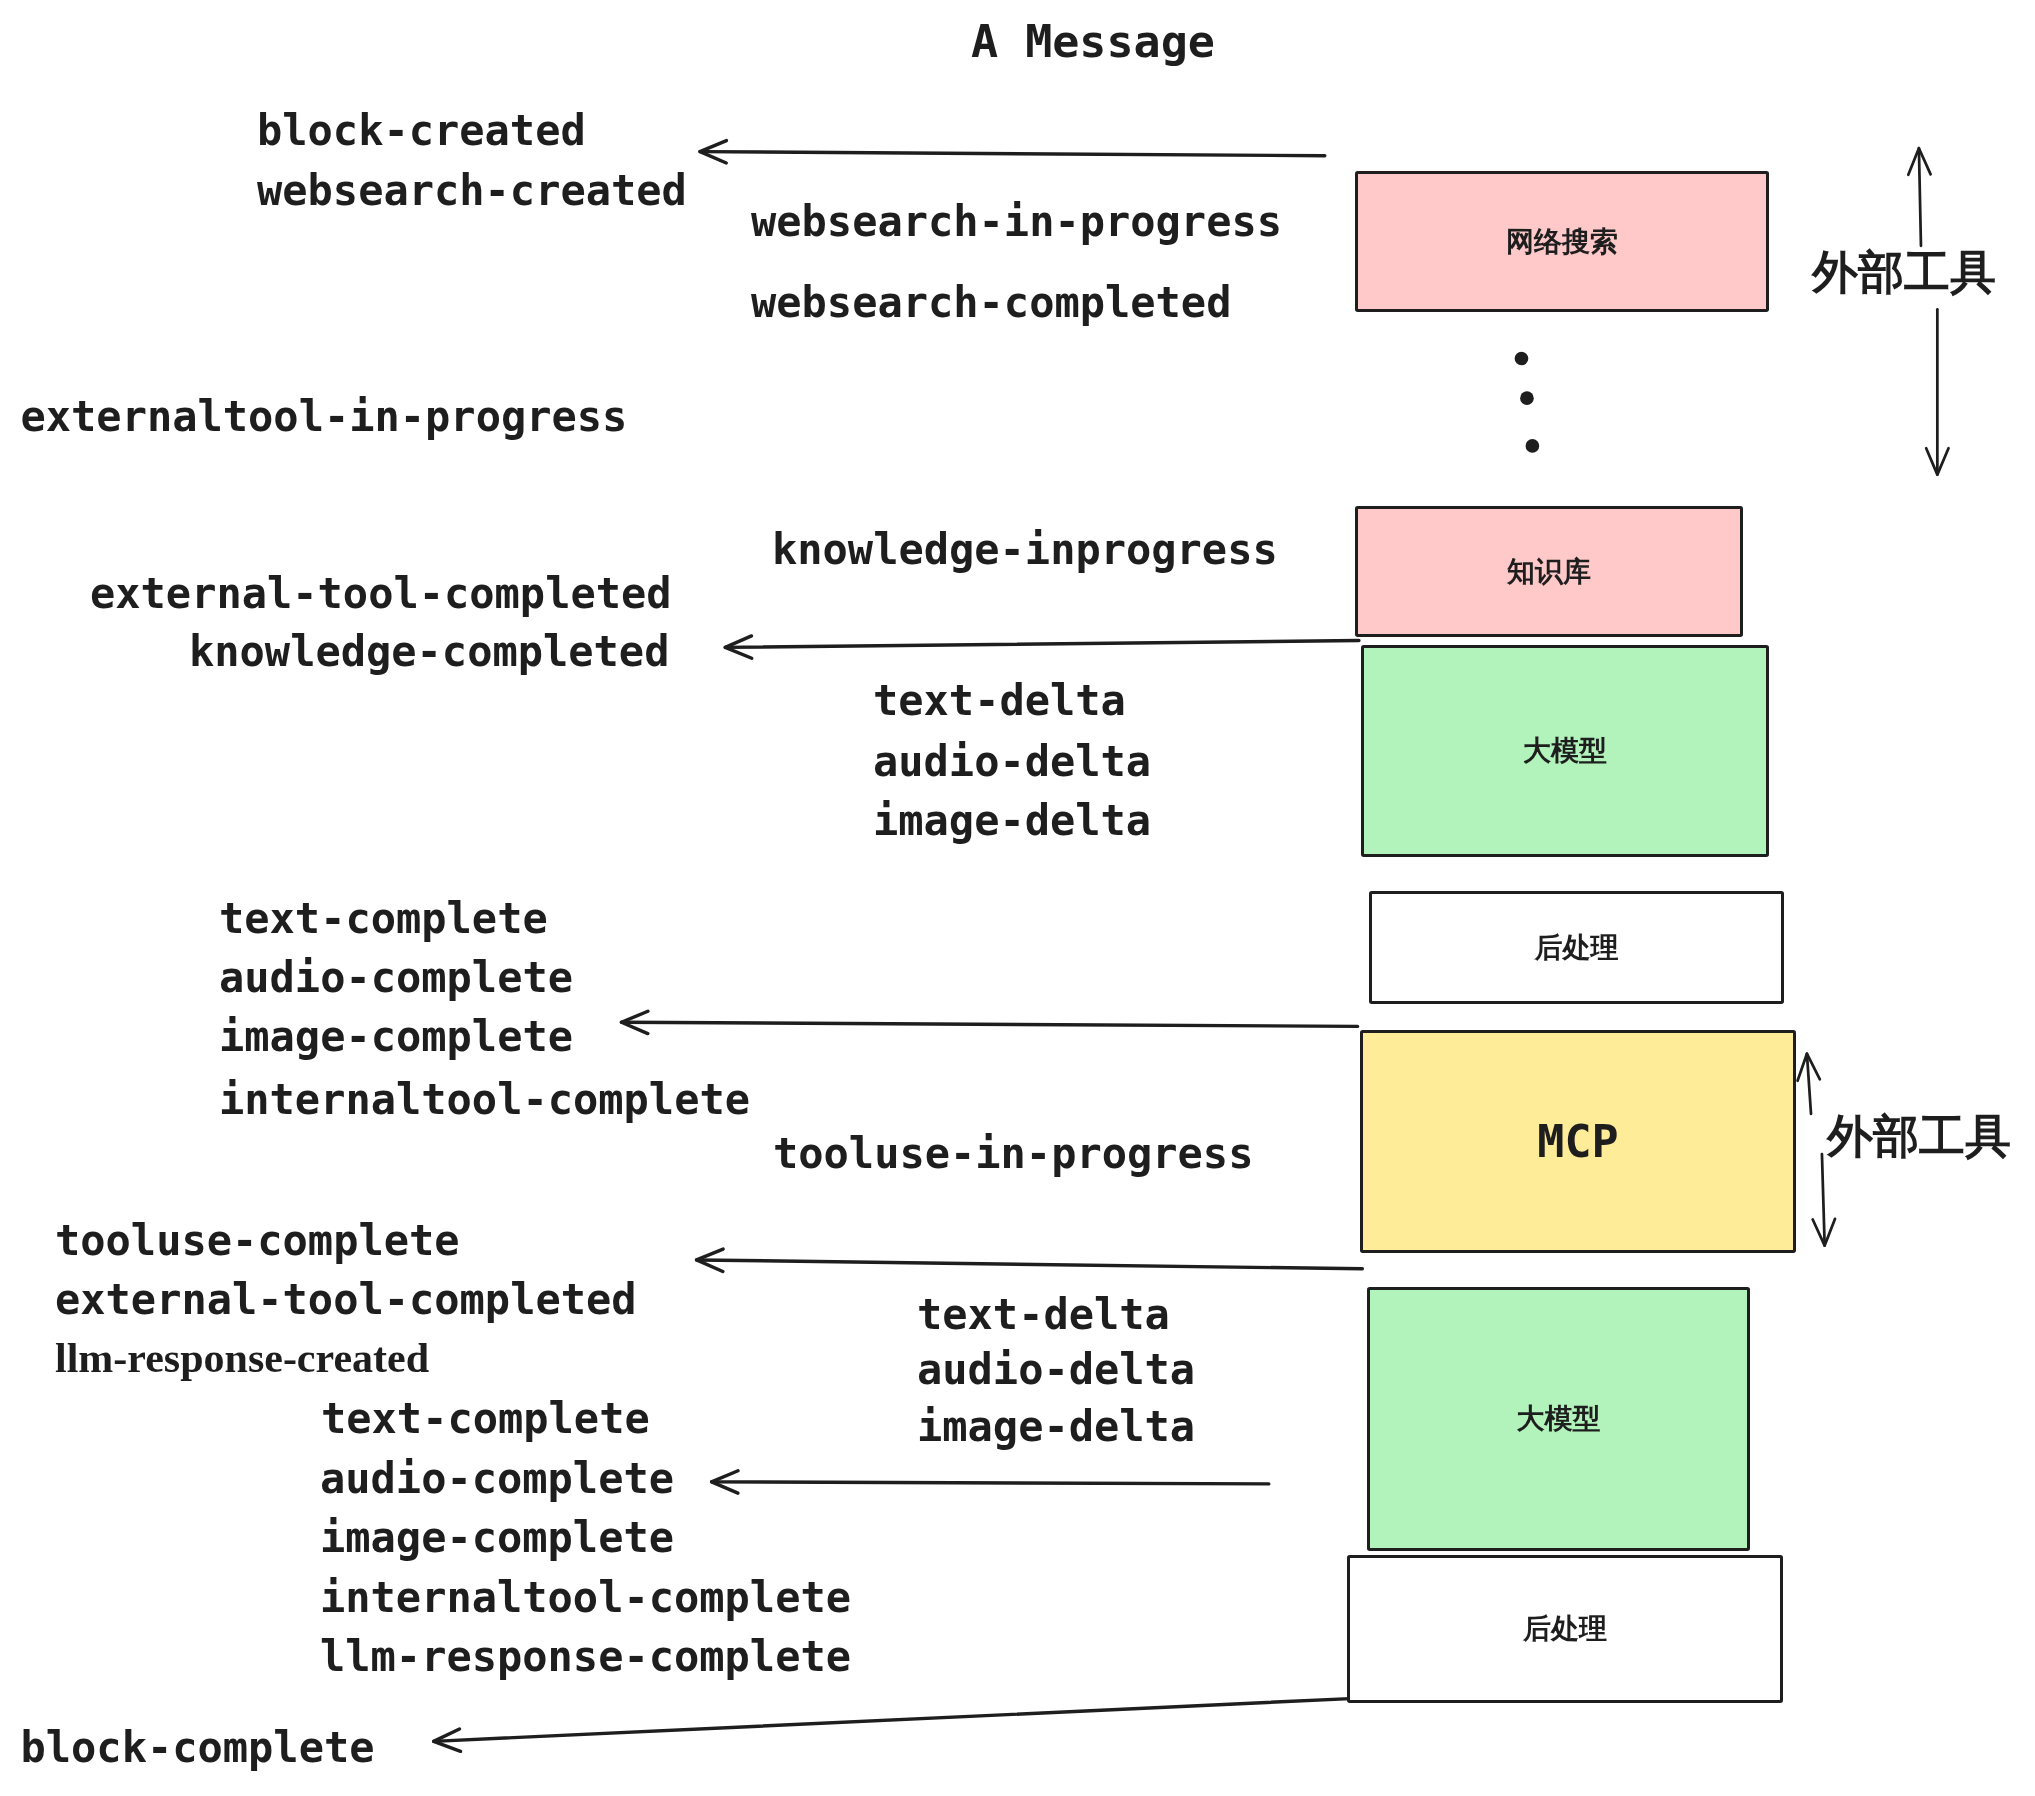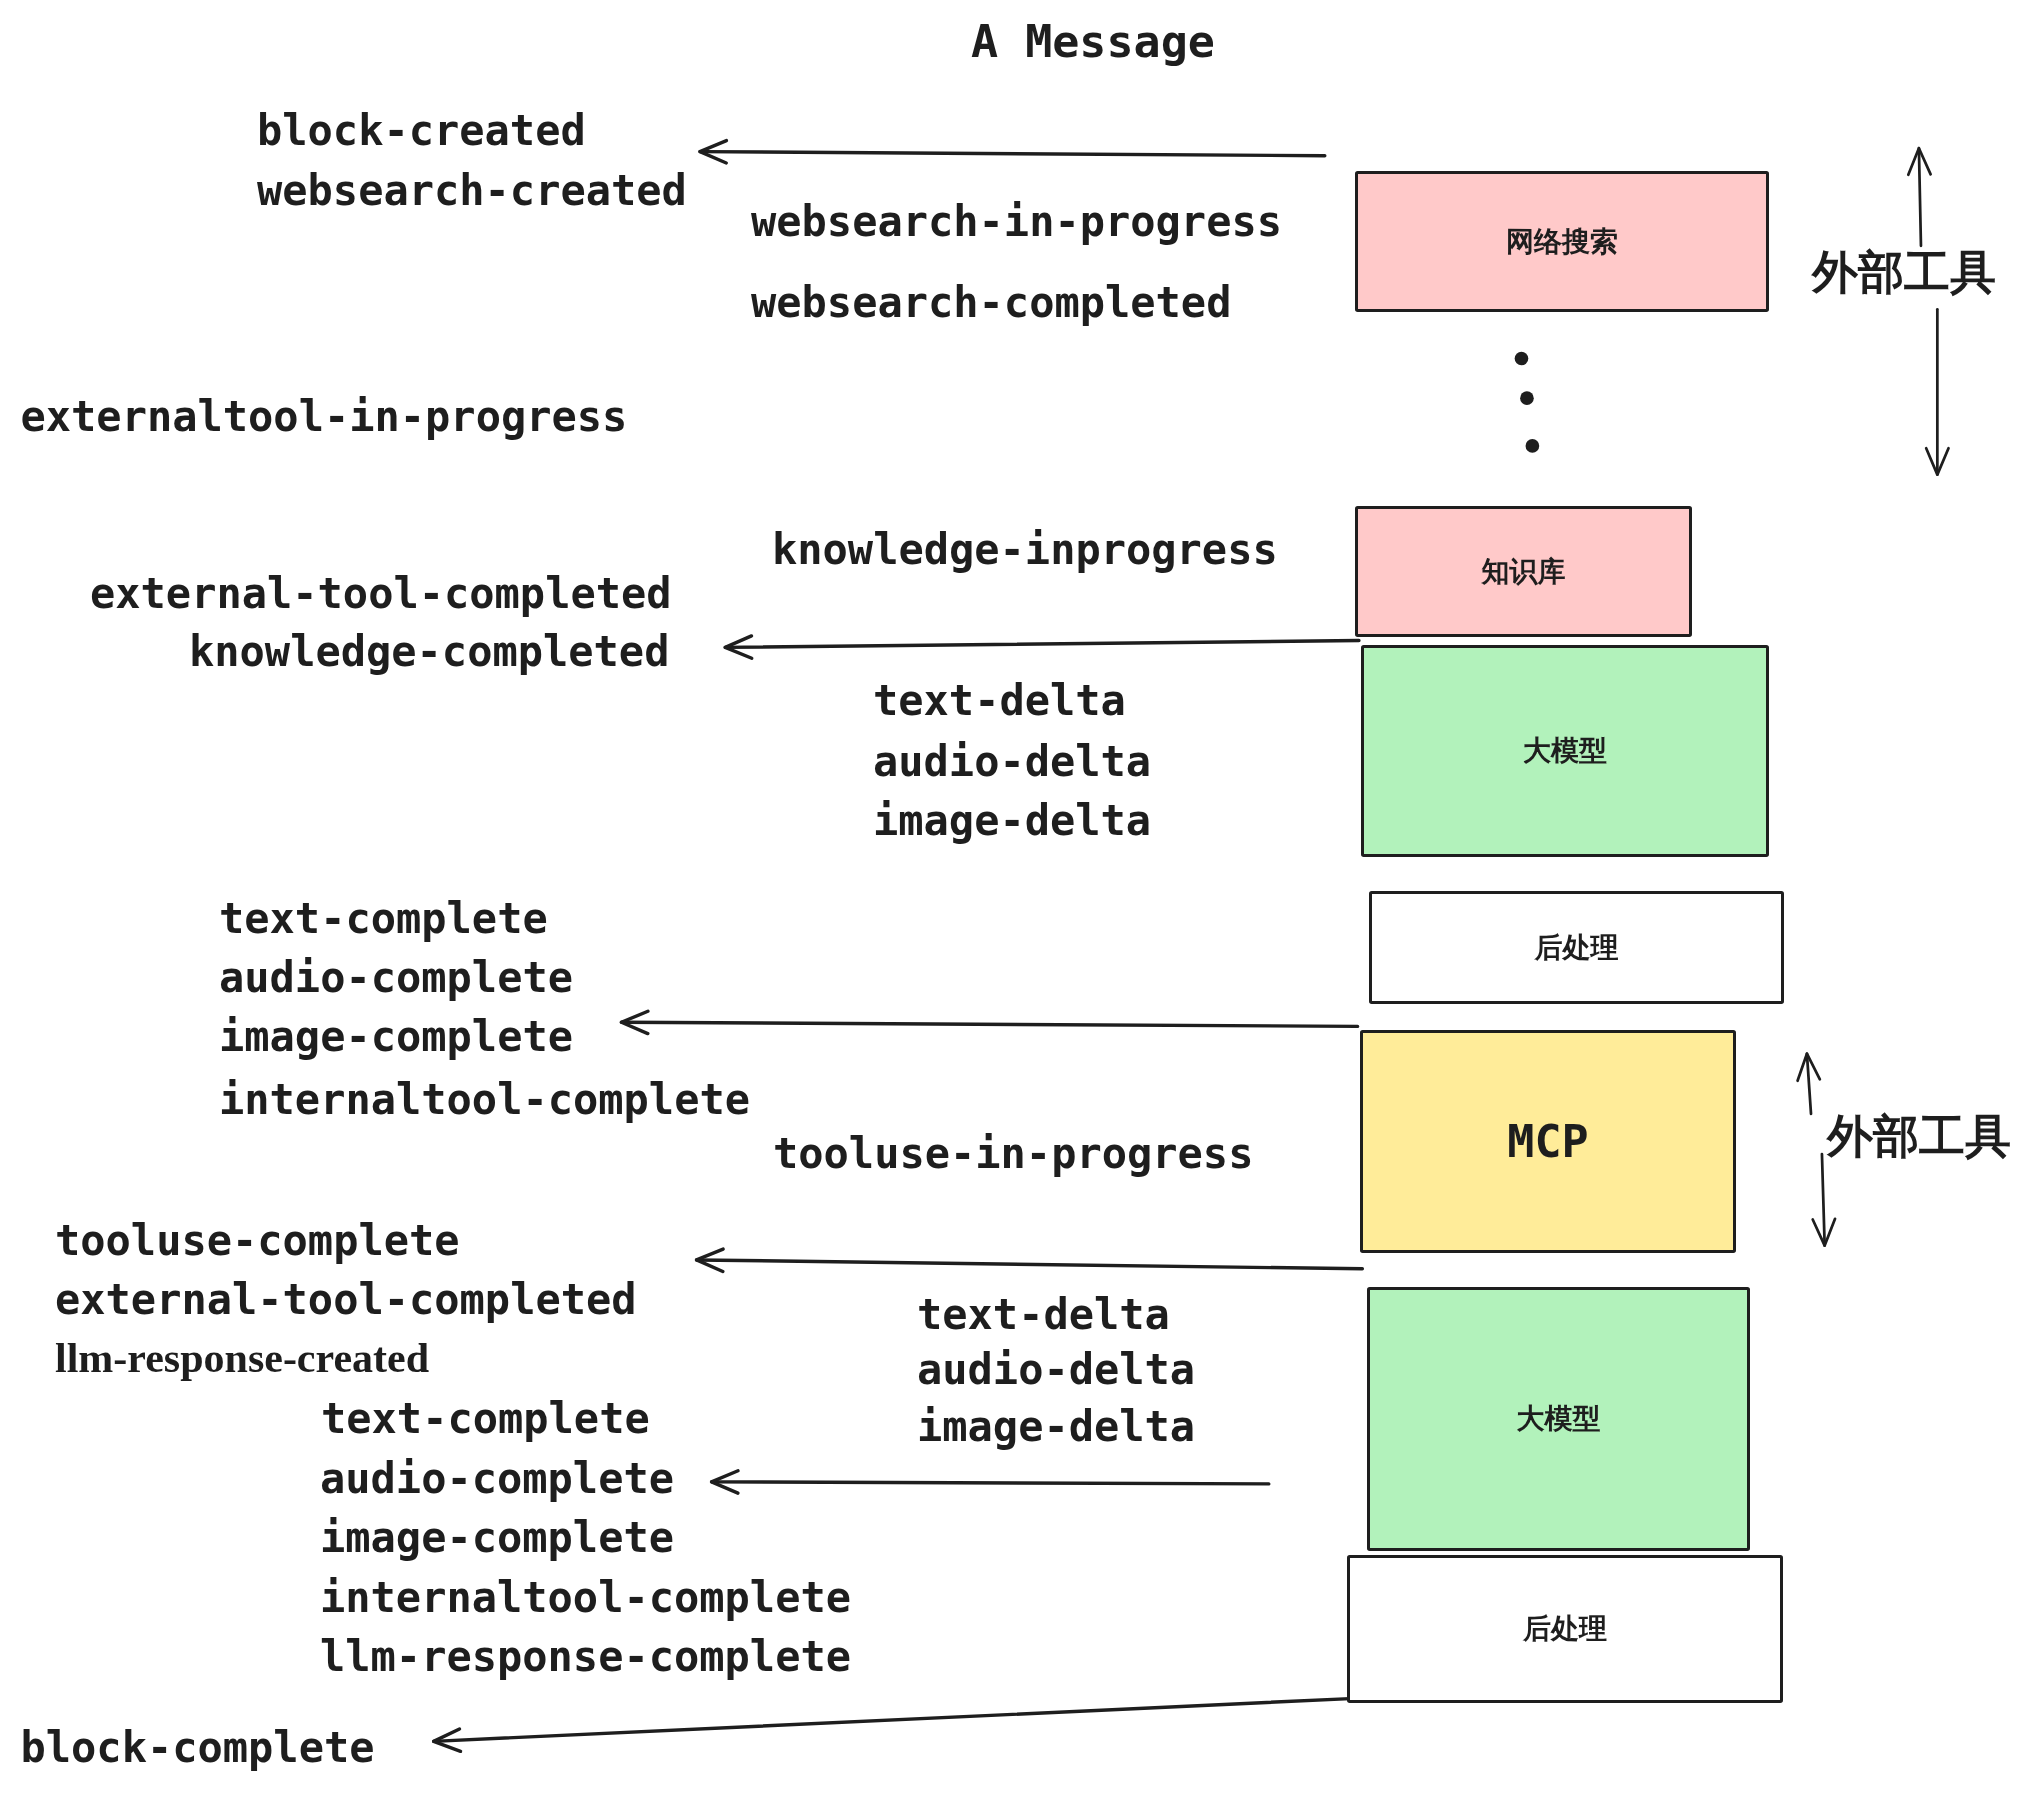--- a/index.html
+++ b/index.html
@@ -97,30 +97,30 @@
       </g>
       <g>
         <line x1="2668" y1="1690" x2="2672" y2="1824" stroke="#1e1e1e" stroke-width="4" stroke-linecap="round"></line>
         <polyline points="2687.1940393930927,1784.8446534056823 2672,1824 2654.4974628165373,1785.8206706169228" fill="none" stroke="#1e1e1e" stroke-width="4" stroke-linecap="round" stroke-linejoin="round"></polyline>
       </g>
     </svg>
   <div id="boxes">
       <div class="box" style="left: 1355px; top: 171px; width: 414px; height: 141px; background: rgb(255, 201, 201); border-color: rgb(30, 30, 30);">
         <span class="box-label">网络搜索</span>
       </div>
-      <div class="box" style="left: 1355px; top: 506px; width: 337px; height: 131px; background: rgb(255, 201, 201); border-color: rgb(30, 30, 30);">
+      <div class="box" style="left: 1355px; top: 506px; width: 388px; height: 131px; background: rgb(255, 201, 201); border-color: rgb(30, 30, 30);">
         <span class="box-label">知识库</span>
       </div>
       <div class="box" style="left: 1361px; top: 645px; width: 408px; height: 212px; background: rgb(178, 242, 187); border-color: rgb(30, 30, 30);">
         <span class="box-label">大模型</span>
       </div>
       <div class="box" style="left: 1369px; top: 891px; width: 415px; height: 113px; background: rgb(255, 255, 255); border-color: rgb(30, 30, 30);">
         <span class="box-label">后处理</span>
       </div>
-      <div class="box" style="left: 1360px; top: 1030px; width: 376px; height: 223px; background: rgb(255, 236, 153); border-color: rgb(30, 30, 30);">
+      <div class="box" style="left: 1360px; top: 1030px; width: 436px; height: 223px; background: rgb(255, 236, 153); border-color: rgb(30, 30, 30);">
         <span class="box-label latin">MCP</span>
       </div>
       <div class="box" style="left: 1367px; top: 1287px; width: 383px; height: 264px; background: rgb(178, 242, 187); border-color: rgb(30, 30, 30);">
         <span class="box-label">大模型</span>
       </div>
       <div class="box" style="left: 1347px; top: 1555px; width: 436px; height: 148px; background: rgb(255, 255, 255); border-color: rgb(30, 30, 30);">
         <span class="box-label">后处理</span>
       </div>
     </div>
   <div id="events">

